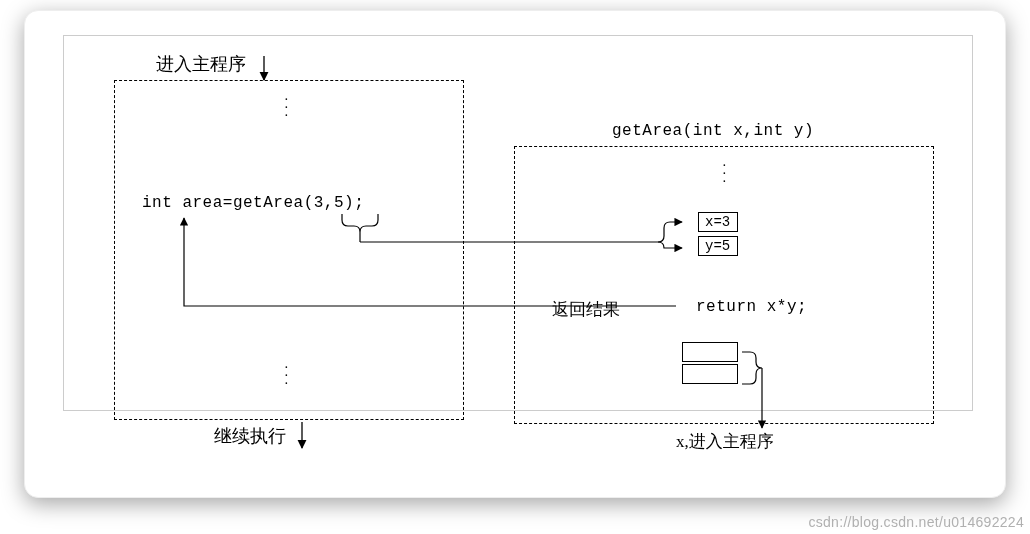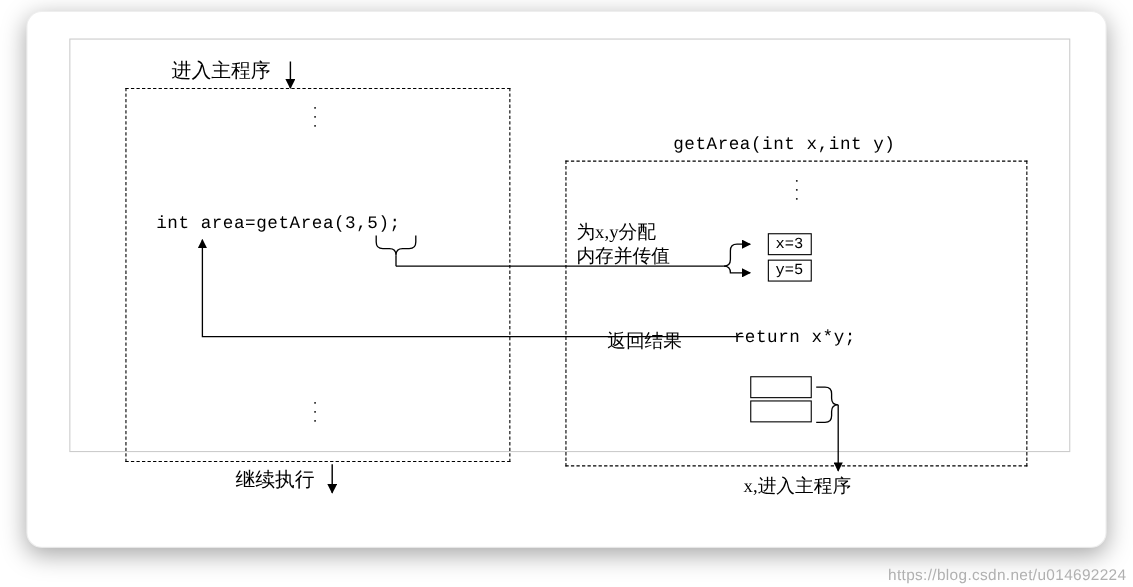--- a/index.html
+++ b/index.html
@@ -73,29 +73,25 @@
     <div style="position:absolute; left:150px; top:388px; font-size:18px;">继续执行</div>
 
     <div style="position:absolute; left:450px; top:110px; width:420px; height:278px;
                 border:1.5px dashed #000;">
     </div>
 
     <div class="mono" style="position:absolute; left:548px; top:86px; font-size:16px;text-align:center;">getArea(int x,int y)</div>
 
     <div class="vdots" style="position:absolute; left:658px; top:126px; line-height:8px;">·<br>·<br>·</div>
 
-    <div style="position:absolute; left:460px; top:164px; font-size:17px; line-height:22px;">
-      <span>为x,y分配</span><br>
-      <span>内存并传值</span>
-    </div>
 
     <div class="valbox" style="position:absolute; left:622px; top:176px;">x=3</div>
     <div class="valbox" style="position:absolute; left:622px; top:200px;">y=5</div>
 
-    <div class="mono" style="position:absolute; left:603px; top:262px; font-size:16px;">return x*y;</div>
+    <div class="mono" style="position:absolute; left:632px; top:262px; font-size:16px;">return x*y;</div>
 
     <div style="position:absolute; left:488px; top:262px; font-size:17px;">返回结果</div>
 
     <div class="emptybox" style="position:absolute; left:618px; top:306px;"></div>
     <div class="emptybox" style="position:absolute; left:618px; top:328px;"></div>
 
     <div style="position:absolute; left:612px; top:394px; font-size:17px;">x,进入主程序</div>
 
     <svg class="arrows" width="910" height="440">
       <defs>
@@ -119,13 +115,13 @@
       <path d="M 612 270 H 120 V 182" fill="none" stroke="#000" stroke-width="1.2" marker-end="url(#ah)"></path>
 
       <path d="M 678 316 h8 q6 0 6 6 v4 q0 6 6 6 q-6 0 -6 6 v4 q0 6 -6 6 h-8" fill="none" stroke="#000" stroke-width="1.2"></path>
 
       <line x1="698" y1="332" x2="698" y2="392" stroke="#000" stroke-width="1.2" marker-end="url(#ah)"></line>
     </svg>
 
   </div>
 </div>
 
-<div class="watermark">https://blog.csdn.net/u014692224</div>
+<div class="watermark">csdn://blog.csdn.net/u014692224</div>
 
 </body></html>

